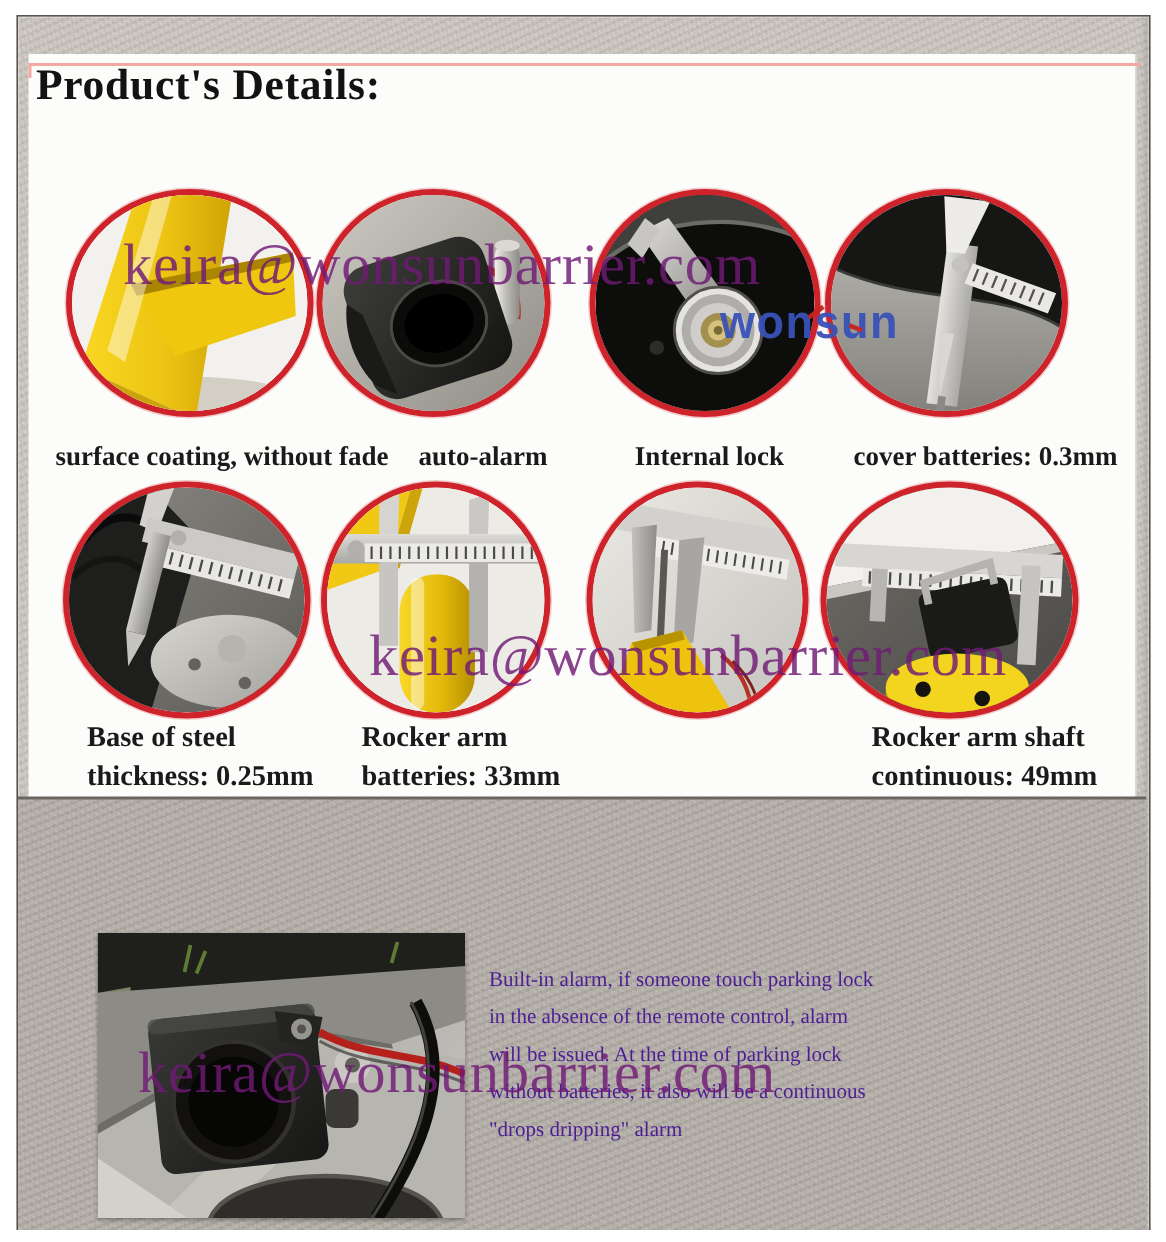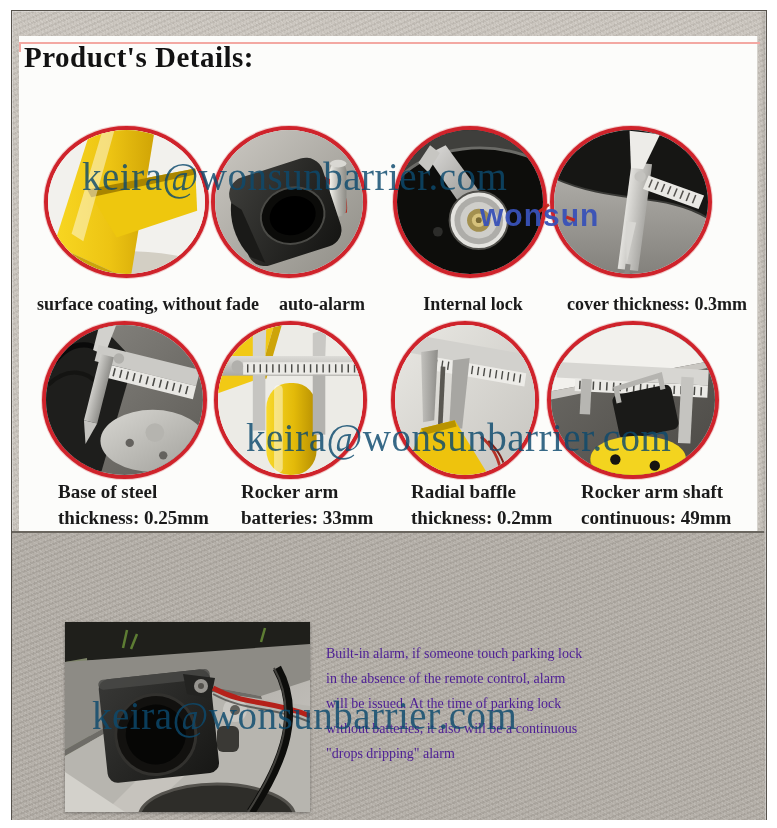--- a/index.html
+++ b/index.html
@@ -26,21 +26,21 @@
   .bottom-area{position:absolute;left:12px;top:533px;width:752px;height:291px;box-shadow:0 -2px 0 #6a665f;}
   .pink-line{position:absolute;left:19px;top:42px;width:741px;height:2px;background:#f3a8a2;}
   .pink-nub{position:absolute;left:19px;top:42px;width:2px;height:10px;background:#f3a8a2;}
   .title{position:absolute;left:24px;top:41px;font-size:29px;font-weight:bold;color:#121212;letter-spacing:.5px;white-space:nowrap;}
   .circle{position:absolute;border:4px solid #cf232b;border-radius:50%;overflow:hidden;background:#f5f4f0;
           box-sizing:border-box;box-shadow:0 0 0 1px rgba(207,35,43,.22);}
   .circle svg{display:block;width:100%;height:100%;}
   .cap1{position:absolute;top:294px;transform:translateX(-50%);font-size:18px;font-weight:bold;color:#1a1a1a;white-space:nowrap;}
   .cap2{position:absolute;top:479px;font-size:19px;font-weight:bold;color:#1a1a1a;line-height:26px;white-space:nowrap;}
   .cap2 span{display:block;}
-  .wm{position:absolute;font-size:39px;color:#0c4a6e;opacity:.82;white-space:nowrap;z-index:6;pointer-events:none;letter-spacing:.5px;}
+  .wm{position:absolute;font-size:39px;color:#701a75;opacity:.82;white-space:nowrap;z-index:6;pointer-events:none;letter-spacing:.5px;}
   .logo{position:absolute;left:480px;top:199px;z-index:6;font-family:"Liberation Sans","DejaVu Sans",sans-serif;
         font-size:30px;font-weight:bold;color:#3952b8;opacity:.95;letter-spacing:1px;transform:scaleY(1.05);white-space:nowrap;}
   .logo .accent1{position:absolute;left:58px;top:8px;width:12px;height:3px;background:#c4251c;transform:rotate(-35deg);}
   .logo .accent2{position:absolute;left:86px;top:18px;width:9px;height:3px;background:#c4251c;transform:rotate(20deg);}
   .photo{position:absolute;left:65px;top:622px;width:245px;height:190px;overflow:hidden;box-shadow:0 1px 3px rgba(0,0,0,.35);}
   .photo svg{display:block;width:100%;height:100%;}
   .alarm-note{position:absolute;left:326px;top:641px;font-size:14px;font-weight:normal;color:#4c1d95;line-height:25px;white-space:nowrap;}
   .alarm-note span{display:block;}
 </style>
 </head>
@@ -156,21 +156,21 @@
         <circle cx="80" cy="48" r="5.5" fill="#c4c3bf"></circle>
         <polygon points="72,96 82,96 78,140" fill="#d8d7d3"></polygon>
         <rect x="77" y="140" width="5" height="14" fill="#8b8a86"></rect>
       </g>
     </svg>
   </figure>
 
   <div class="cap1" style="left:148px;">surface coating, without fade</div>
   <div class="cap1" style="left:322px;">auto-alarm</div>
   <div class="cap1" style="left:473px;">Internal lock</div>
-  <div class="cap1" style="left:657px;">cover thickness: 0.3mm</div>
+  <div class="cap1" style="left:657px;">cover batteries: 0.3mm</div>
 
   <figure class="circle" style="left:42px;top:321px;width:165px;height:158px;margin:0;">
     <svg viewBox="0 0 150 145" preserveAspectRatio="none">
       <defs>
         <linearGradient id="c5bg" x1="0" y1="0" x2="1" y2="1">
             <stop offset="0" stop-color="#8a8883"></stop>
             <stop offset="1" stop-color="#5d5b56"></stop>
           </linearGradient>
         <linearGradient id="c5plate" x1="0" y1="0" x2="1" y2="1">
             <stop offset="0" stop-color="#d7d6d1"></stop>
@@ -287,24 +287,20 @@
     </svg>
   </figure>
 
   <div class="cap2" style="left:42px;margin-left:16px;">
     <span>Base of steel</span>
     <span>thickness: 0.25mm</span>
   </div>
   <div class="cap2" style="left:241px;">
     <span>Rocker arm</span>
     <span>batteries: 33mm</span>
-  </div>
-  <div class="cap2" style="left:411px;">
-    <span>Radial baffle</span>
-    <span>thickness: 0.2mm</span>
   </div>
   <div class="cap2" style="left:581px;">
     <span>Rocker arm shaft</span>
     <span>continuous: 49mm</span>
   </div>
 
   <div class="photo">
     <svg viewBox="0 0 245 190" preserveAspectRatio="none">
       <defs>
         <linearGradient id="pbg" x1="0" y1="0" x2="1" y2="1">

